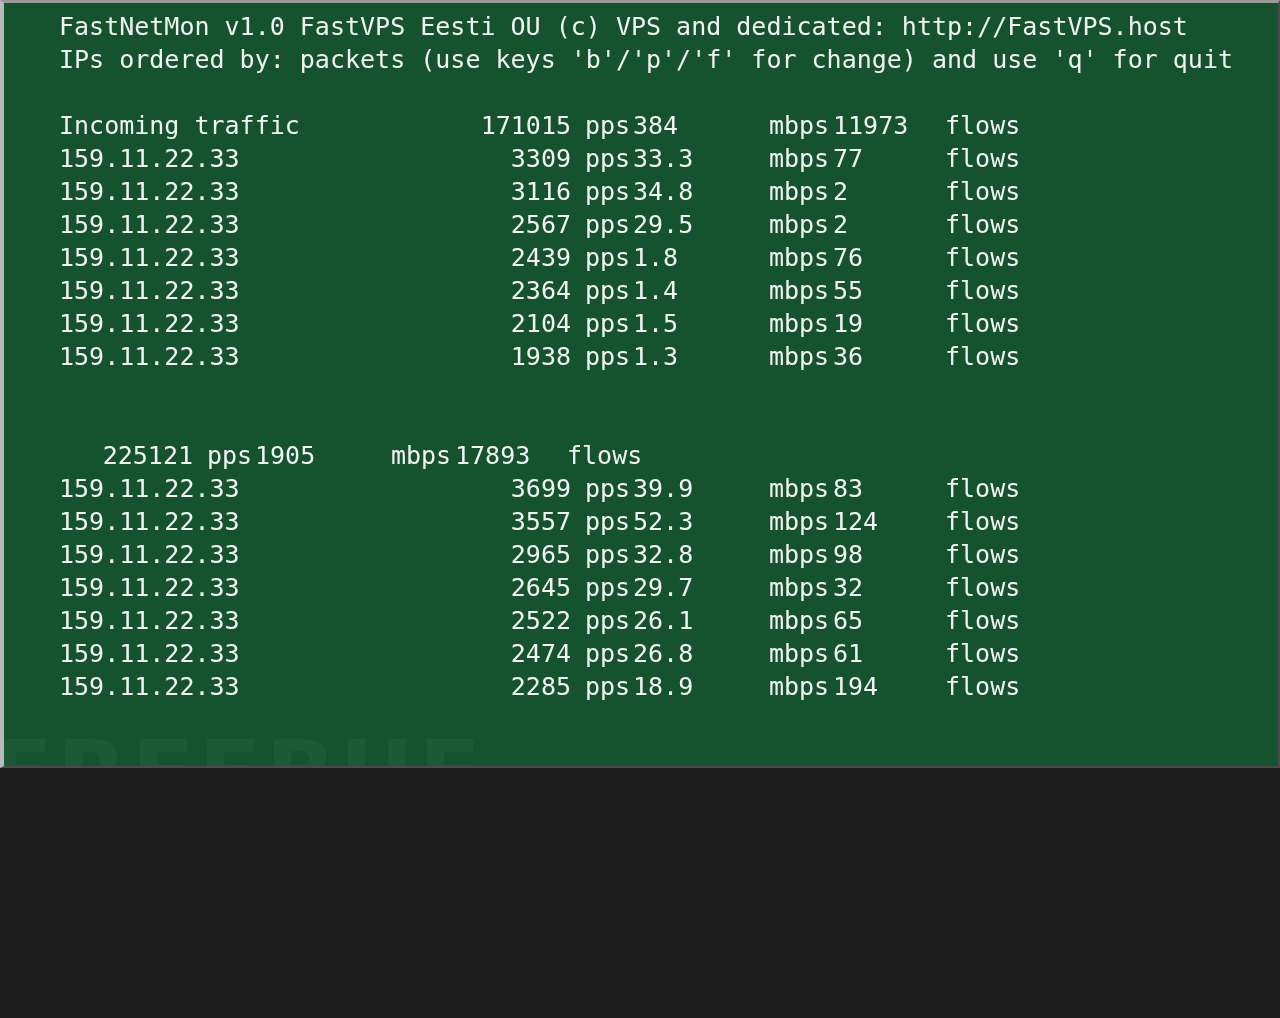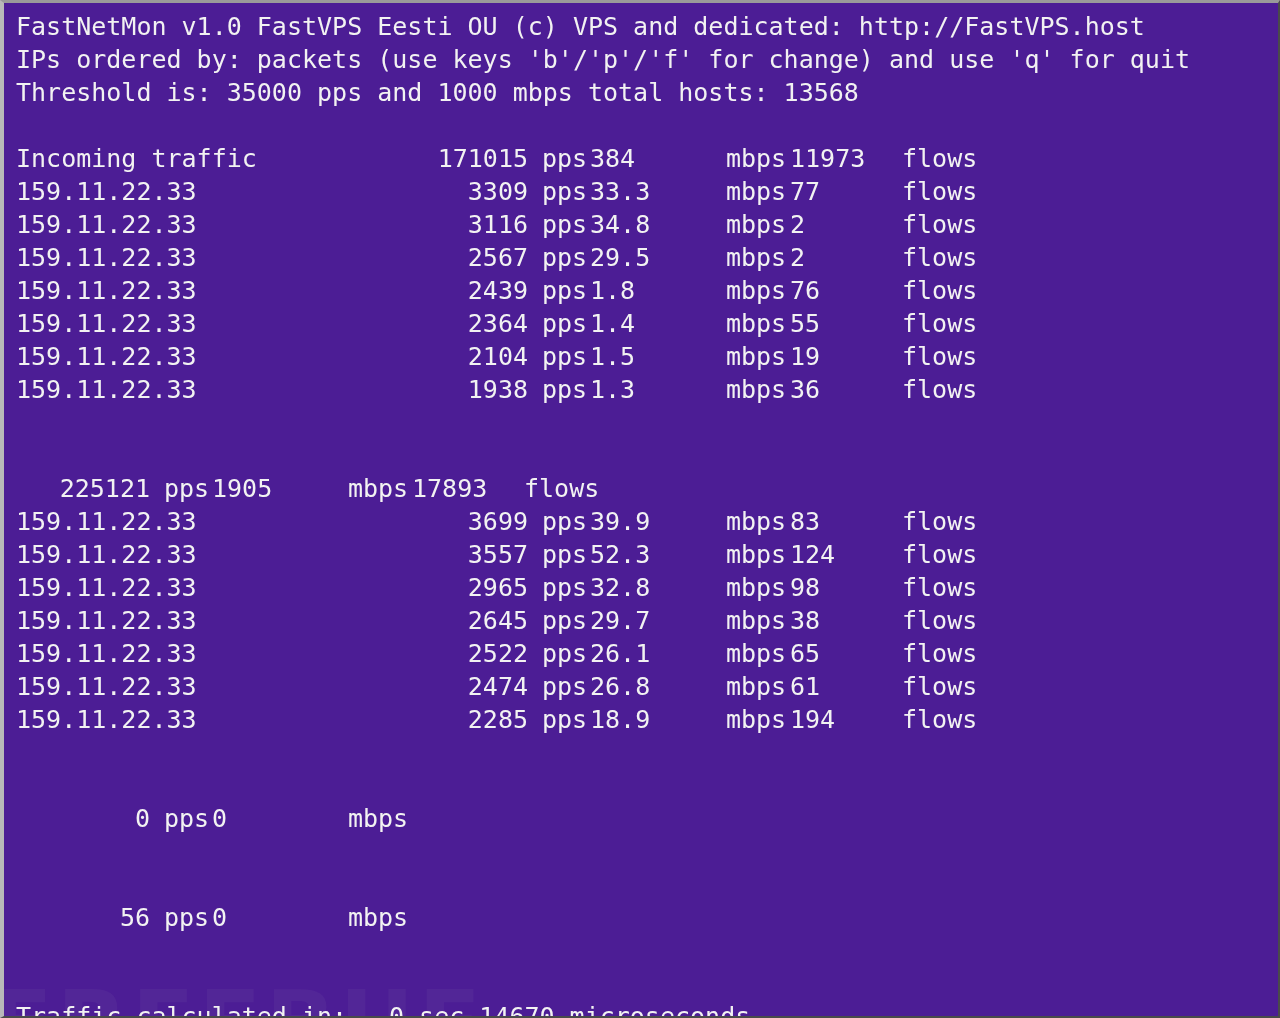--- a/index.html
+++ b/index.html
@@ -3,32 +3,33 @@
 <meta charset="utf-8">
 <style>
   html, body {
     margin: 0;
     padding: 0;
     background: #1b1b1b;
   }
   #terminal {
     position: relative;
     width: 1280px;
-    height: 1018px;
-    background: #4c1d95;
+    height: 768px;
+    background: #14532d;
     box-sizing: border-box;
     border-left: 4px solid #b9b9b9;
     border-top: 3px solid #9a9a9a;
     border-right: 2px solid #4a4a4a;
     border-bottom: 2px solid #4a4a4a;
     overflow: hidden;
     font-family: "DejaVu Sans Mono", "Liberation Mono", monospace;
     font-size: 25px;
     line-height: 33px;
     color: #f2f2f2;
+    padding-left: 43px;
     -webkit-font-smoothing: antialiased;
   }
   #watermark {
     position: absolute;
     left: -14px;
     bottom: -26px;
     font-family: "DejaVu Sans", "Liberation Sans", sans-serif;
     font-size: 92px;
     font-weight: bold;
     letter-spacing: 4px;
@@ -117,21 +118,20 @@
 <body>
 
 <div id="terminal">
 
   <div id="watermark">FREEBUF</div>
 
   <div id="screen">
 
     <div class="line">FastNetMon v1.0 FastVPS Eesti OU (c) VPS and dedicated: http://FastVPS.host</div>
     <div class="line">IPs ordered by: packets (use keys 'b'/'p'/'f' for change) and use 'q' for quit</div>
-    <div class="line">Threshold is: 35000 pps and 1000 mbps total hosts: 13568</div>
 
     <div class="blank"></div>
 
     <div class="row">
       <span class="col-label">Incoming traffic</span>
       <span class="col-pps">171015</span>
       <span class="unit-pps">pps</span>
       <span class="col-mbps">384</span>
       <span class="unit-mbps">mbps</span>
       <span class="col-flows">11973</span>
@@ -240,21 +240,21 @@
       <span class="unit-mbps">mbps</span>
       <span class="col-flows">98</span>
       <span class="unit-flows">flows</span>
     </div>
     <div class="row">
       <span class="col-label">159.11.22.33</span>
       <span class="col-pps">2645</span>
       <span class="unit-pps">pps</span>
       <span class="col-mbps">29.7</span>
       <span class="unit-mbps">mbps</span>
-      <span class="col-flows">38</span>
+      <span class="col-flows">32</span>
       <span class="unit-flows">flows</span>
     </div>
     <div class="row">
       <span class="col-label">159.11.22.33</span>
       <span class="col-pps">2522</span>
       <span class="unit-pps">pps</span>
       <span class="col-mbps">26.1</span>
       <span class="unit-mbps">mbps</span>
       <span class="col-flows">65</span>
       <span class="unit-flows">flows</span>

